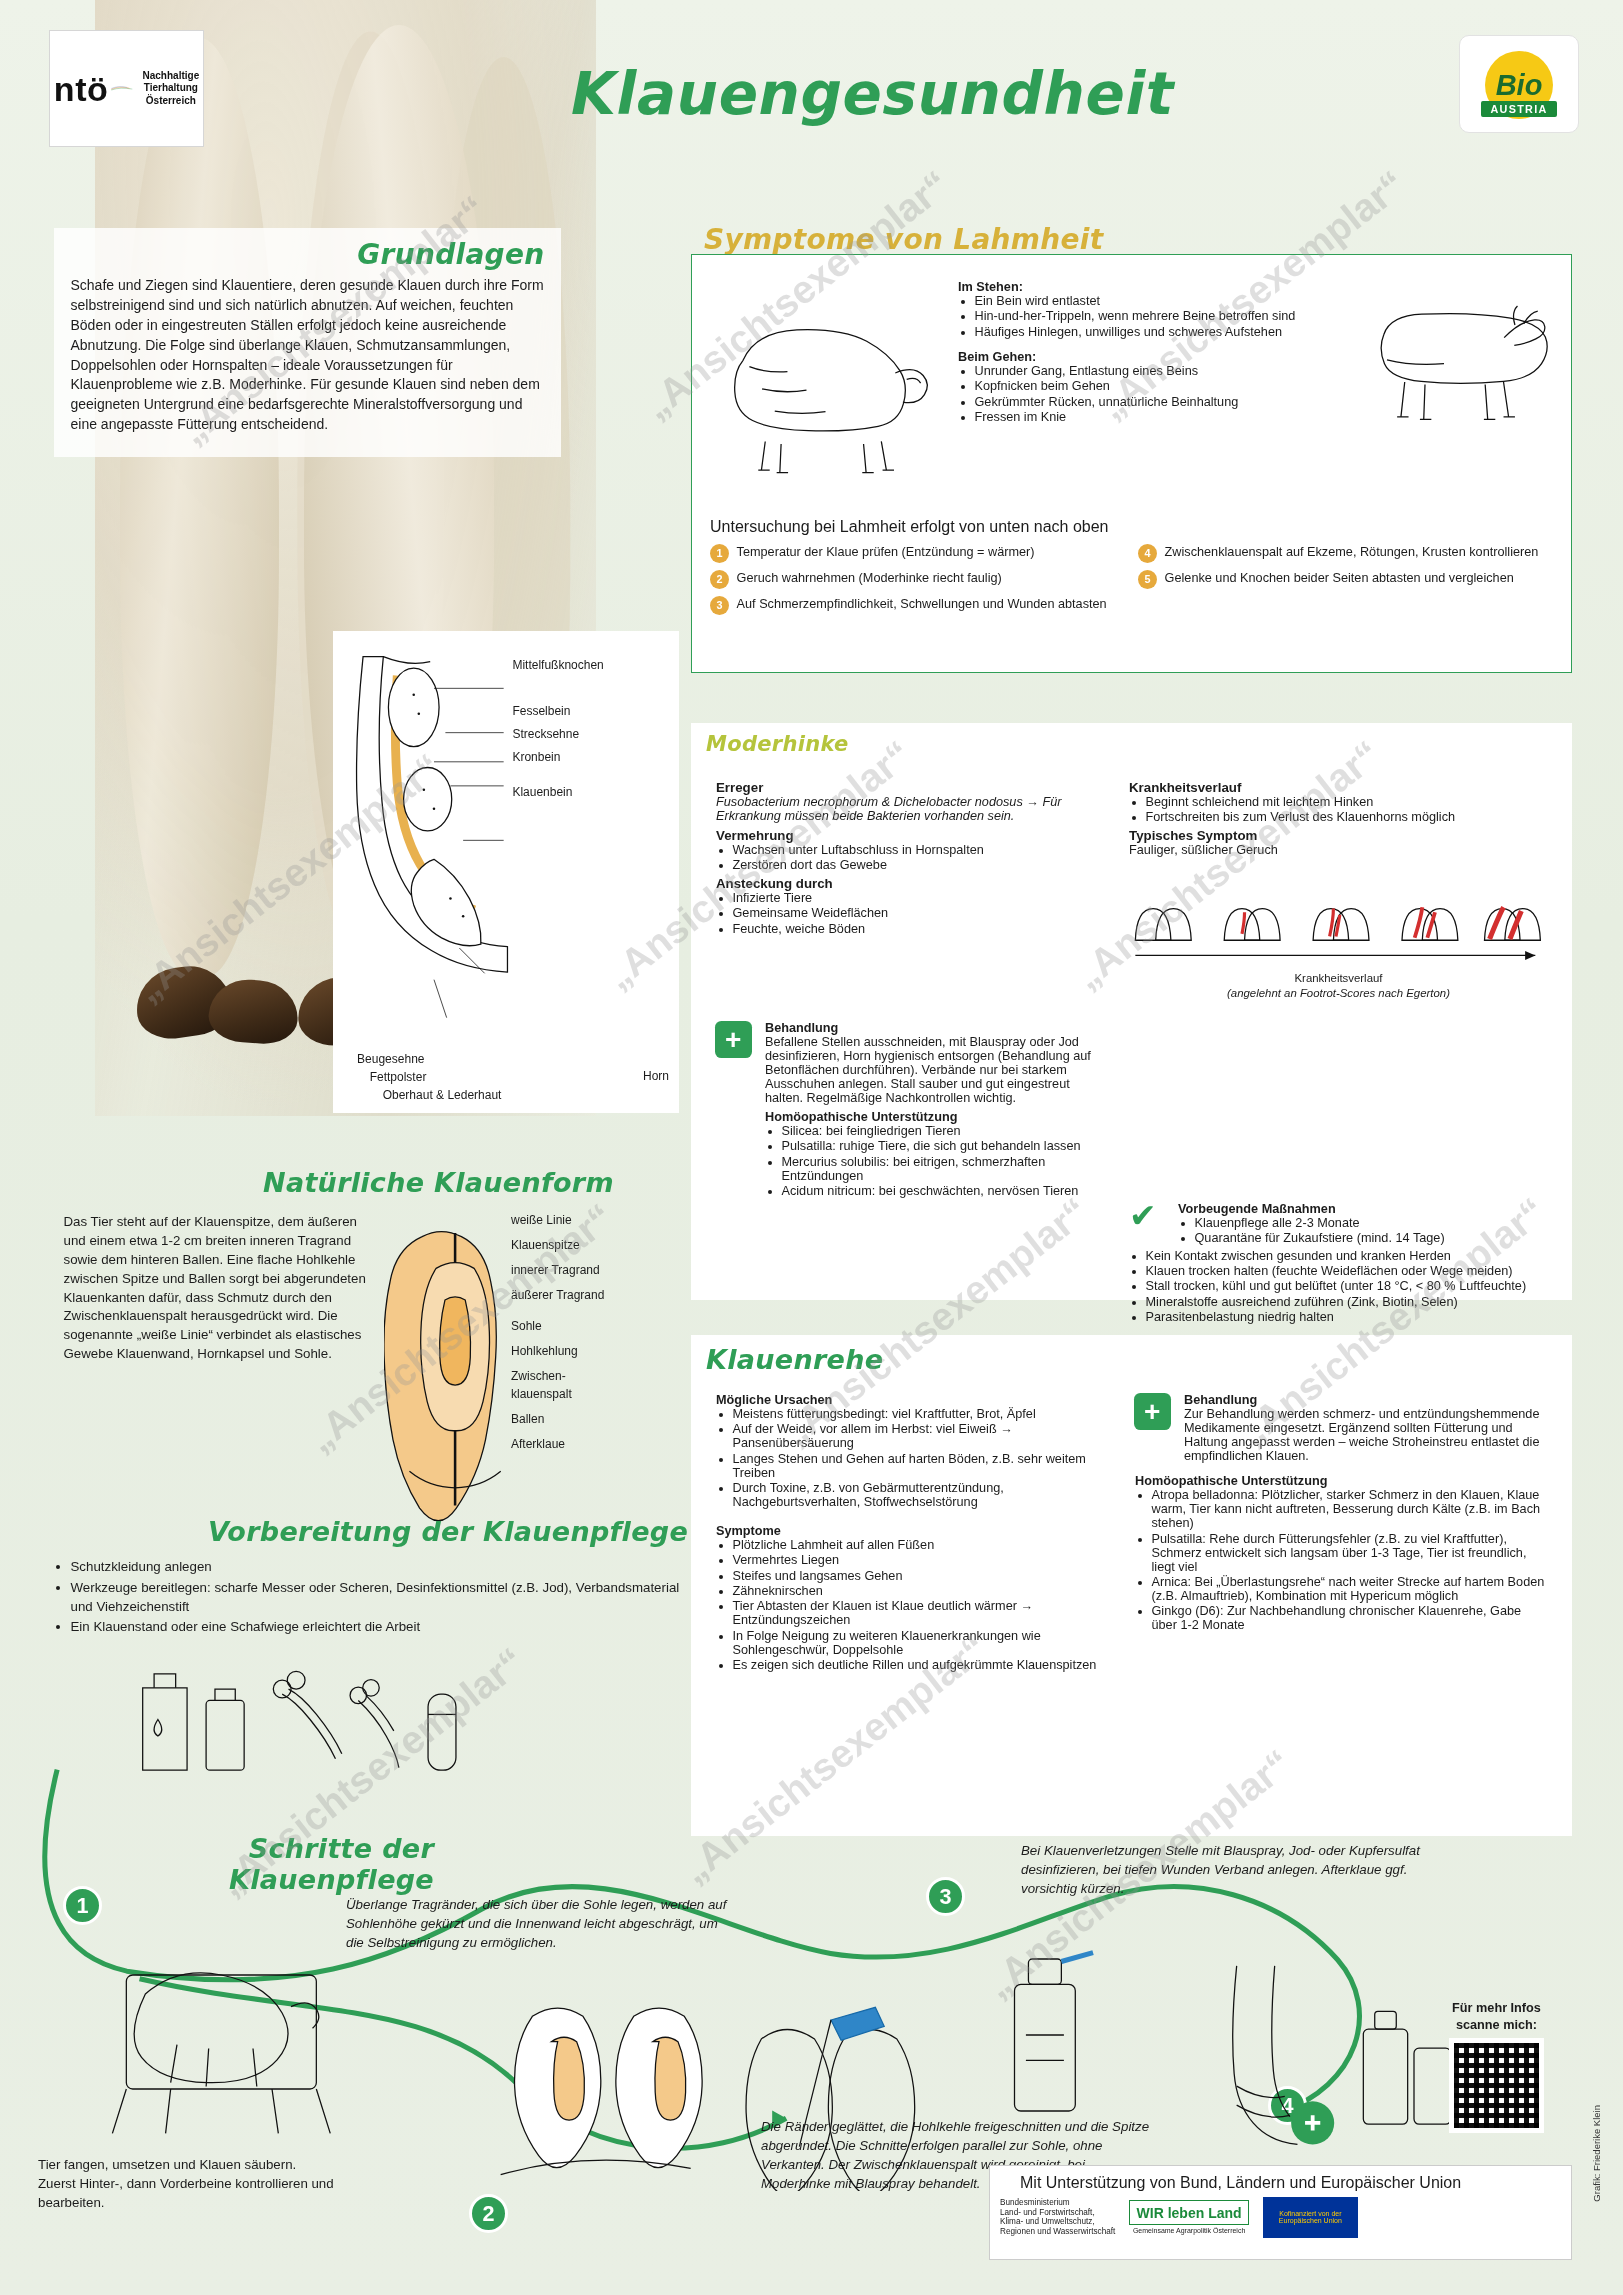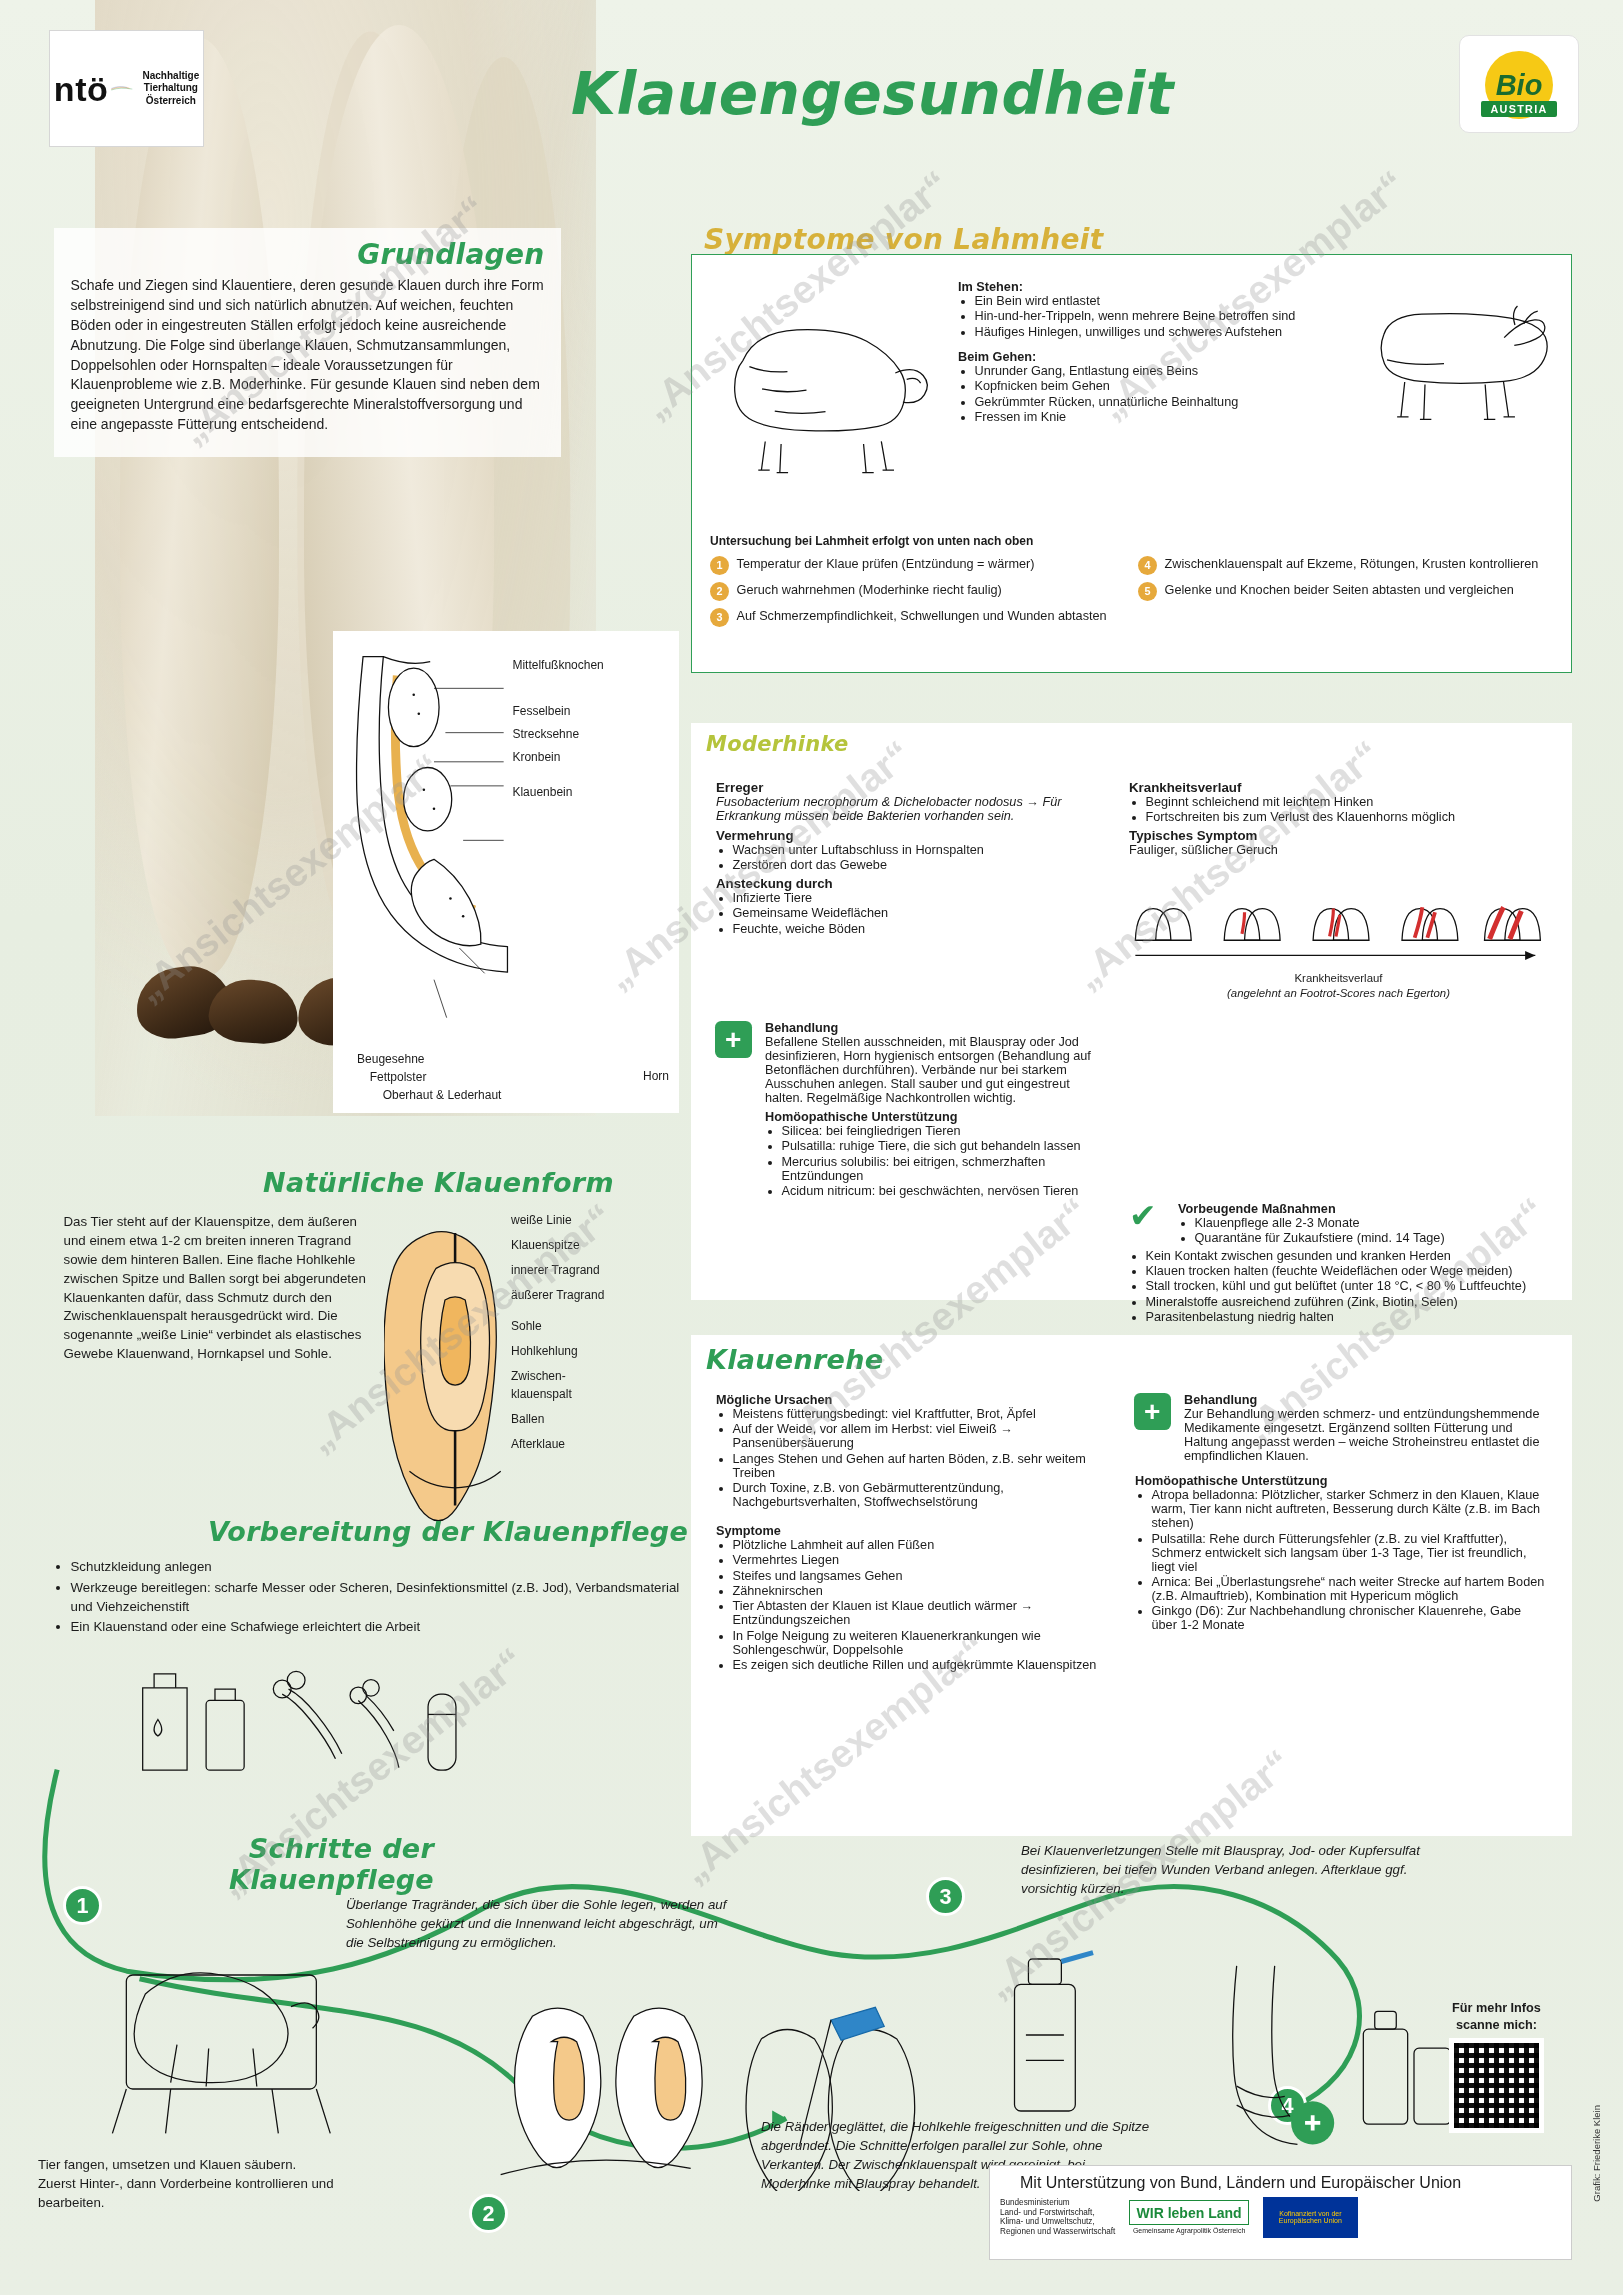--- a/index.html
+++ b/index.html
@@ -99,21 +99,21 @@
   #grundlagen { left:54px; top:228px; width:507px; padding:0; background:rgba(255,255,255,.82); }
   #grundlagen h2 { font-size:28px; padding:10px 16.5px 1.3px; }
   #grundlagen p { font-size:14px; line-height:1.42; padding:3.8px 16.5px 16.5px; }
 
   
   #symptome { left:691px; top:254px; width:881px; height:419px; }
   .sym-body { position:absolute; inset:0; padding:16.5px 18px; font-size:12.7px; }
   .sym-col { position:absolute; left:266px; top:25px; width:380px; }
   .sub-head { font-weight:bold; }
   .untersuchung { position:absolute; left:18px; top:263px; width:837px; }
-  .untersuchung .u-title { font-weight:bold; font-size:12px; margin-bottom:7.6px;margin-top:16px; }
+  .untersuchung .u-title { font-weight:normal; font-size:16px; margin-bottom:7.6px; }
   .u-grid { display:flex; gap:19px; }
   .u-col { flex:1; }
   .u-item { display:flex; gap:7.6px; margin-bottom:7px; font-size:12.7px; line-height:1.3; }
   .num {
     flex:0 0 auto; width:19px; height:19px; border-radius:50%;
     background:#e6a93c; color:#fff; font-size:10.8px; font-weight:bold;
     display:flex; align-items:center; justify-content:center;
   }
 
   

